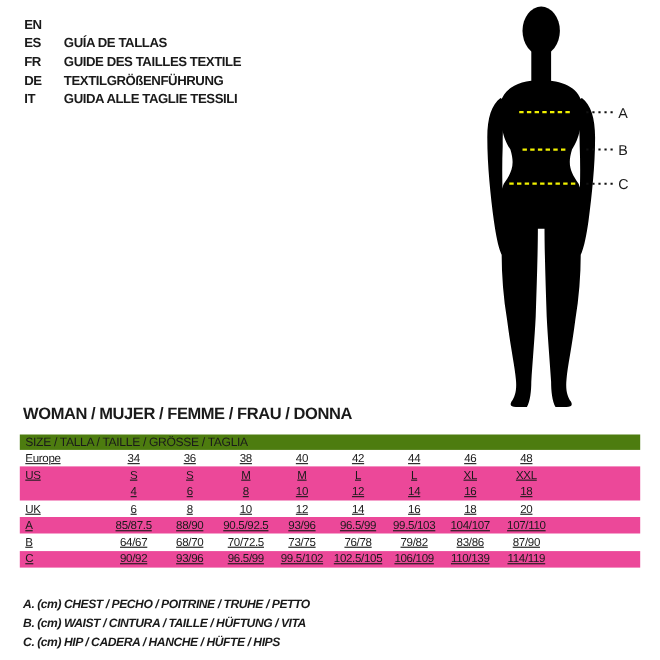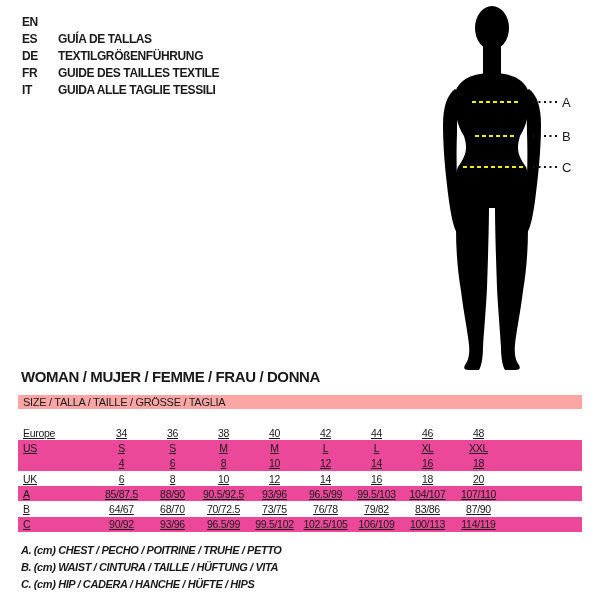--- a/index.html
+++ b/index.html
@@ -14,22 +14,22 @@
   .lang-code{width:36px;flex:0 0 36px;}
   
   .figure{position:absolute;left:435px;top:3px;width:170px;height:370px;}
   .figure text{font-family:"Liberation Sans",sans-serif;font-size:13px;fill:#1a1a1a;}
   
   .woman-label{position:absolute;left:21px;top:368px;
     font-weight:bold;font-size:15px;letter-spacing:-0.4px;white-space:nowrap;}
   
   .size-table{position:absolute;left:18px;top:395px;width:564px;
     font-size:10.5px;letter-spacing:-0.3px;}
-  .tbl-header{background:#fca5a5;height:14px;line-height:14px;
-    padding-left:5px;margin-bottom:16px;font-size:11px;white-space:nowrap;}
+  .tbl-header{background:#4d7c0f;height:14px;line-height:14px;
+    padding-left:5px;margin-bottom:0;font-size:11px;white-space:nowrap;}
   .tbl-row{display:flex;height:15.3px;align-items:center;text-decoration:underline;}
   .tbl-row.striped{background:#ec4899;}
   .tbl-label{width:73px;flex:0 0 73px;padding-left:5px;}
   .tbl-cell{width:51px;flex:0 0 51px;text-align:center;}
   .tbl-spacer{flex:1 1 auto;}
   
   .legend{position:absolute;left:21px;top:544px;}
   .legend-line{height:17px;font-weight:bold;font-size:11px;
     letter-spacing:-0.4px;white-space:nowrap;font-style:italic;}
 </style>
@@ -38,26 +38,26 @@
 
 <div class="lang-block">
   <div class="lang-row">
     <span class="lang-code">EN</span>
   </div>
   <div class="lang-row">
     <span class="lang-code">ES</span>
     <span class="lang-title">GUÍA DE TALLAS</span>
   </div>
   <div class="lang-row">
+    <span class="lang-code">FR</span>
+    <span class="lang-title">GUIDE DES TAILLES TEXTILE</span>
+  </div>
+  <div class="lang-row">
     <span class="lang-code">DE</span>
     <span class="lang-title">TEXTILGRÖßENFÜHRUNG</span>
-  </div>
-  <div class="lang-row">
-    <span class="lang-code">FR</span>
-    <span class="lang-title">GUIDE DES TAILLES TEXTILE</span>
   </div>
   <div class="lang-row">
     <span class="lang-code">IT</span>
     <span class="lang-title">GUIDA ALLE TAGLIE TESSILI</span>
   </div>
 </div>
 
 <svg class="figure" width="170" height="370" viewBox="0 0 170 370">
   <g fill="#000000">
     <ellipse cx="57" cy="25" rx="17" ry="22"></ellipse>
@@ -179,21 +179,21 @@
   </div>
 
   <div class="tbl-row striped">
     <span class="tbl-label">C</span>
     <span class="tbl-cell">90/92</span>
     <span class="tbl-cell">93/96</span>
     <span class="tbl-cell">96.5/99</span>
     <span class="tbl-cell">99.5/102</span>
     <span class="tbl-cell">102.5/105</span>
     <span class="tbl-cell">106/109</span>
-    <span class="tbl-cell">100/113</span>
+    <span class="tbl-cell">110/139</span>
     <span class="tbl-cell">114/119</span>
     <span class="tbl-spacer"></span>
   </div>
 </div>
 
 <div class="legend">
   <div class="legend-line">A. (cm) CHEST / PECHO / POITRINE / TRUHE / PETTO</div>
   <div class="legend-line">B. (cm) WAIST / CINTURA / TAILLE / HÜFTUNG / VITA</div>
   <div class="legend-line">C. (cm) HIP / CADERA / HANCHE / HÜFTE / HIPS</div>
 </div>

